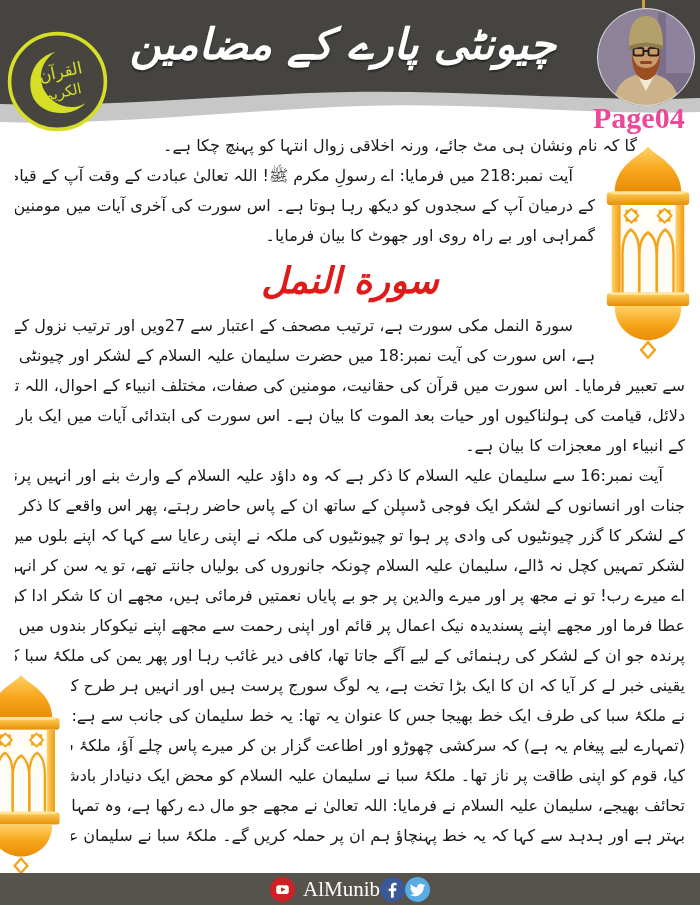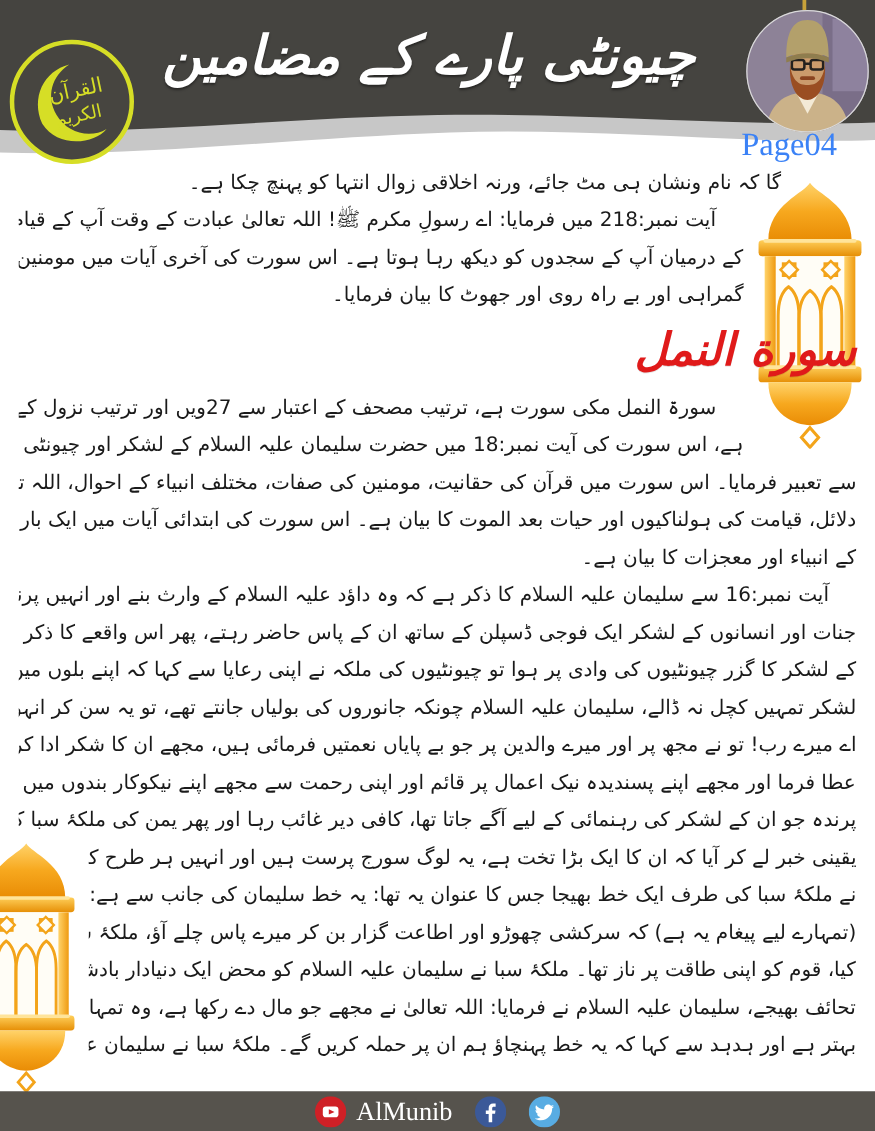--- a/index.html
+++ b/index.html
@@ -9,45 +9,45 @@
   
   .header-wave{position:absolute;top:0;left:0;width:700px;height:140px;}
   .main-title{position:absolute;top:2px;left:118px;width:450px;height:84px;
       display:flex;align-items:center;justify-content:center;
       font-size:43px;font-weight:bold;font-style:italic;color:#fff;direction:rtl;
       text-shadow:0 2px 2px rgba(0,0,0,.45);white-space:nowrap;}
   .logo{position:absolute;top:30px;left:6px;width:103px;height:103px;}
   .photo{position:absolute;top:7px;left:596px;width:100px;height:100px;}
   .photo-string{position:absolute;top:0;left:642px;width:3px;height:9px;background:#c8a23a;}
   .page-label{position:absolute;top:101px;left:593px;
-      font-family:"Liberation Serif",serif;font-size:26px;color:#3b82f6;}
+      font-family:"Liberation Serif",serif;font-size:30px;color:#ec4899;font-weight:bold;}
 
   
   .lantern-right{position:absolute;top:143px;left:599px;width:98px;height:216px;}
   .lantern-left{position:absolute;top:672px;left:-28px;width:98px;height:202px;}
 
   
   .body{position:absolute;top:131px;left:15px;width:670px;direction:rtl;}
   .para{margin:0;}
   .line{font-size:16px;height:30px;line-height:30px;color:var(--text,#1a1a1a);
         white-space:nowrap;overflow:hidden;
         text-align:justify;text-align-last:justify;}
   .line.indent{text-indent:22px;}
   .line.end{text-align-last:right;}
   .line.mr{margin-right:90px;}
-  .line.mr-s{margin-right:60px;}
+  .line.mr-s{margin-right:48px;}
   .line.ml{margin-left:56px;}
-  .section-heading{height:52px;line-height:52px;margin:4px 0;
+  .section-heading{height:52px;line-height:52px;margin:4px 0;text-align:center;
       font-size:36px;font-weight:bold;font-style:italic;direction:rtl;
       color:var(--heading_red,#e01a1a);text-shadow:0 1px 0 rgba(0,0,0,.1);}
 
   
   .footer{position:absolute;left:0;bottom:0;width:700px;height:32px;
       background:var(--footer_bg,#56534d);display:flex;align-items:center;
-      justify-content:center;gap:18px;}
+      justify-content:center;}
   .social-item{display:flex;align-items:center;gap:8px;cursor:pointer;}
   .social-icon{width:25px;height:25px;display:block;}
   .social-icon svg{width:100%;height:100%;display:block;}
   .social-label{color:#fff;font-family:"Liberation Serif",serif;font-size:21px;
       line-height:32px;white-space:nowrap;}
 </style>
 </head>
 <body>
 
 <div class="page">

